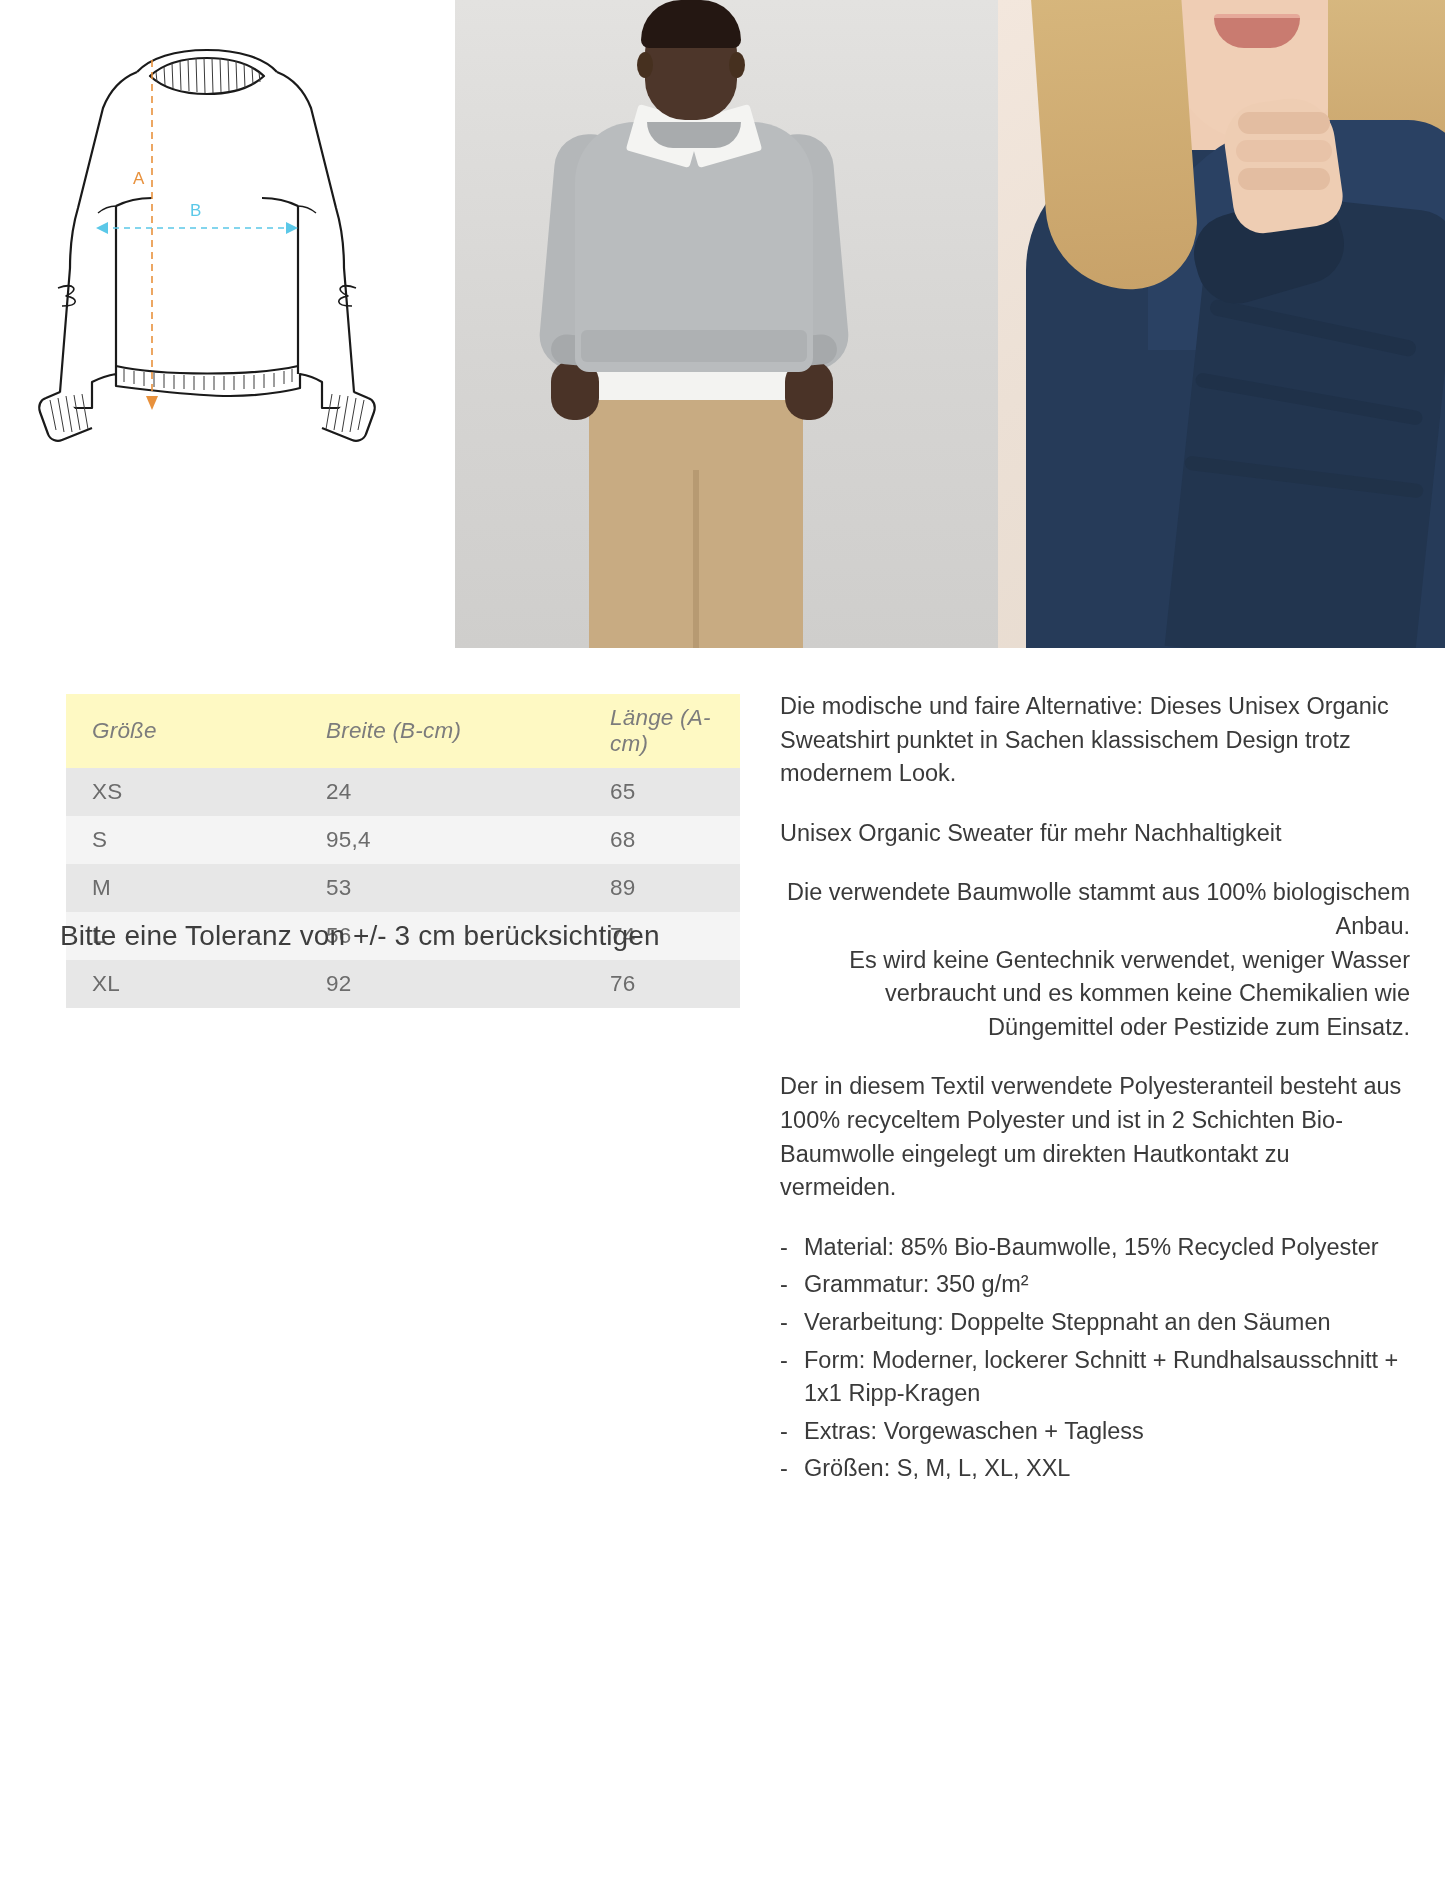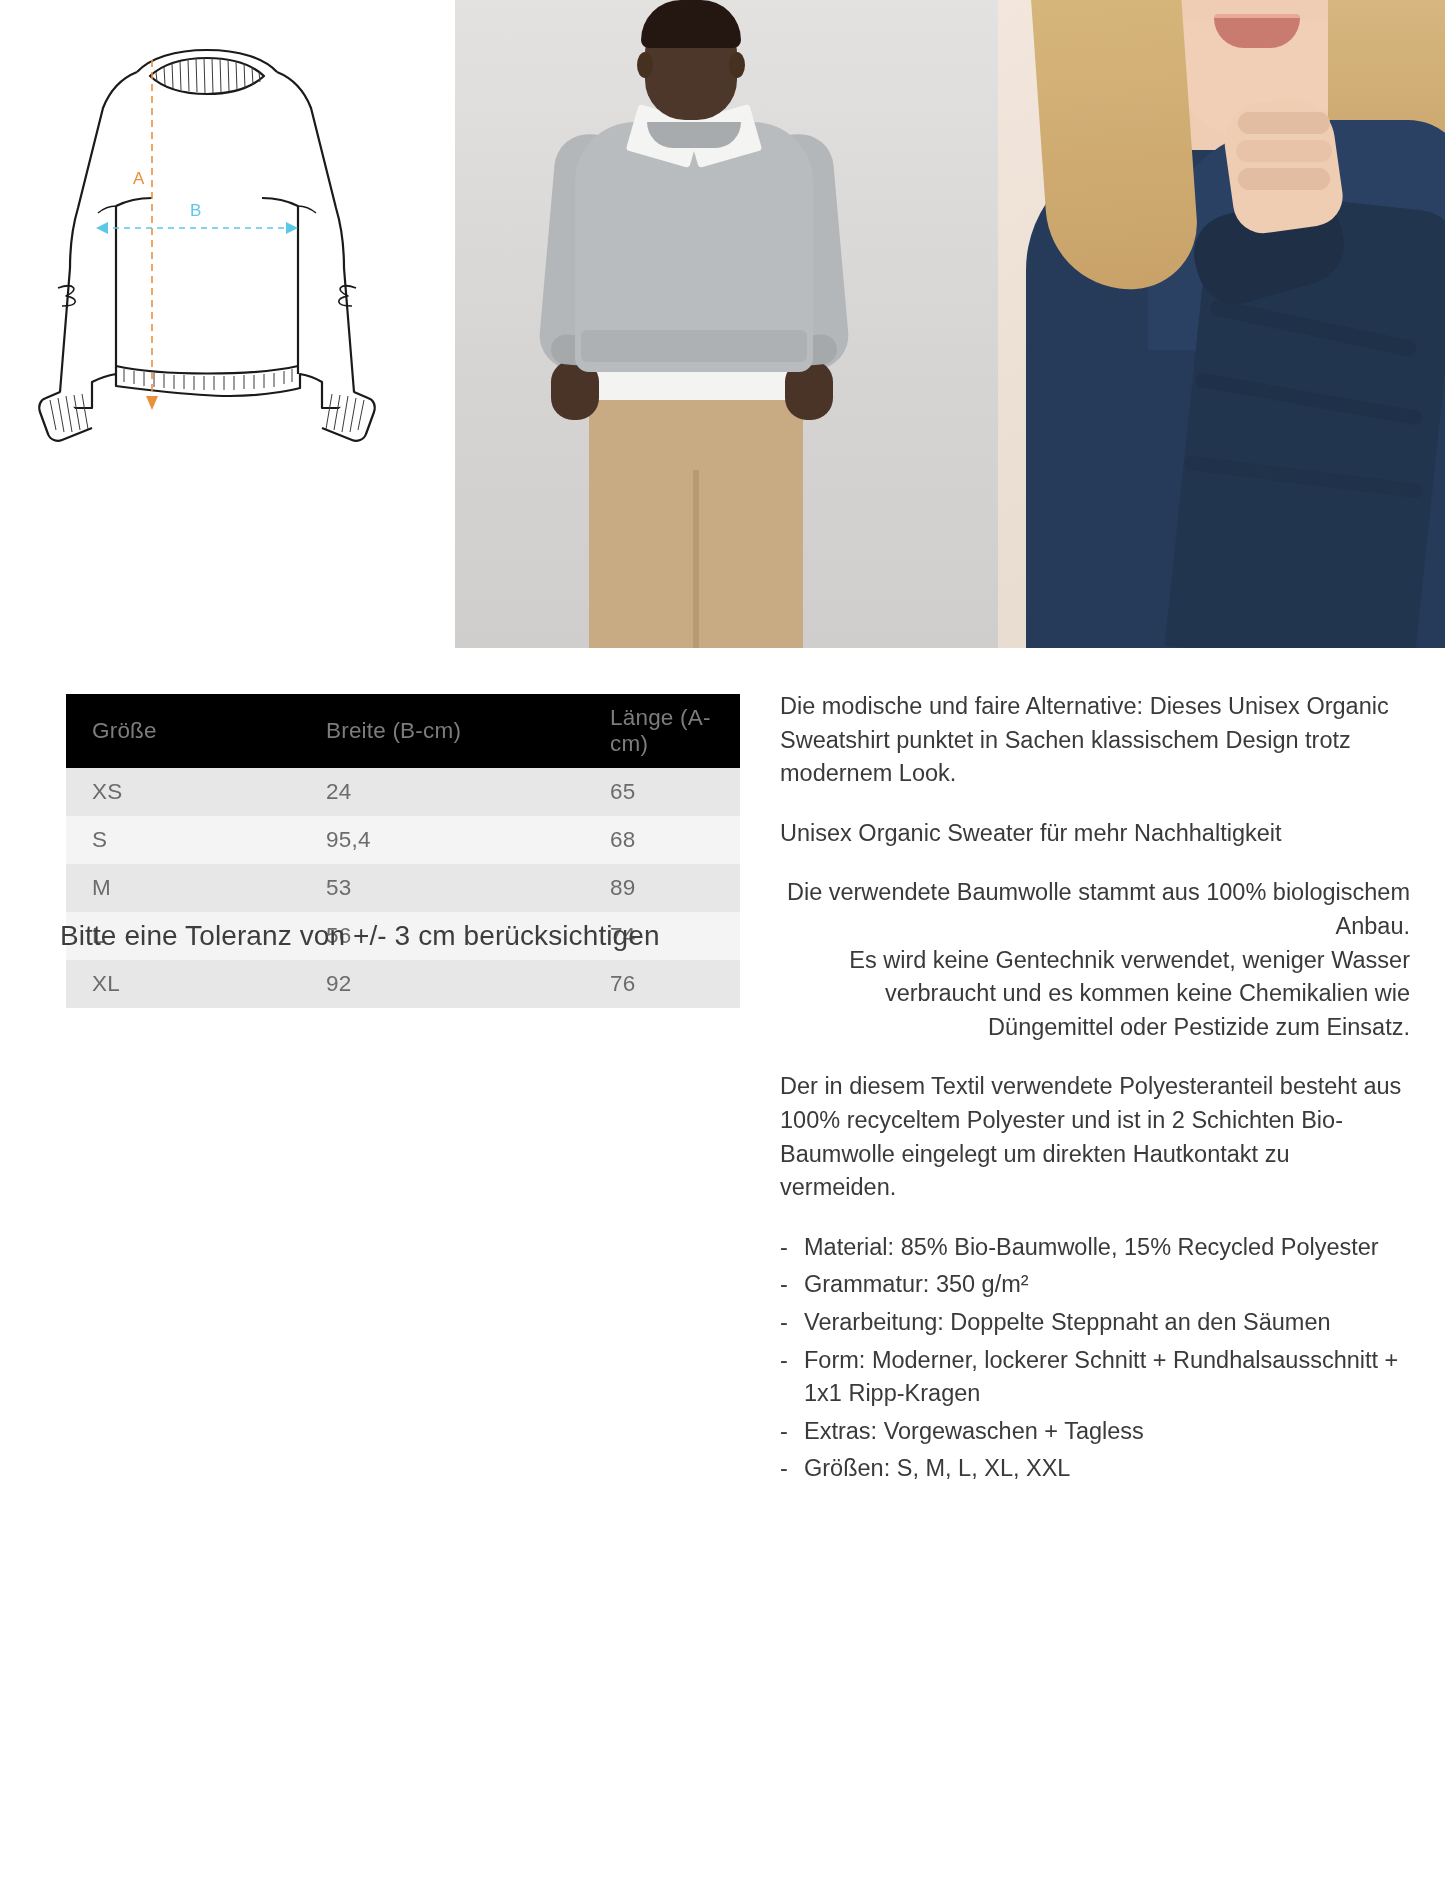--- a/index.html
+++ b/index.html
@@ -153,21 +153,21 @@
     font-size: 22.5px;
     color: #6c6c6c;
   }
   .size-table th, .size-table td {
     text-align: left;
     font-weight: normal;
     padding: 11px 0 11px 26px;
     letter-spacing: .2px;
   }
   .size-table th { color: #7c7c7c; }
-  .size-table thead tr { background: #000000; }
+  .size-table thead tr { background: #fef9c3; font-style: italic; }
   .size-table tbody tr:nth-child(odd) { background: #e7e7e7; }
   .size-table tbody tr:nth-child(even) { background: #f4f4f4; }
   .col-size { width: 208px; }
   .col-width { width: 258px; }
   .col-length { width: auto; }
 
   .tolerance {
     position: absolute;
     left: 60px;
     top: 272px;

